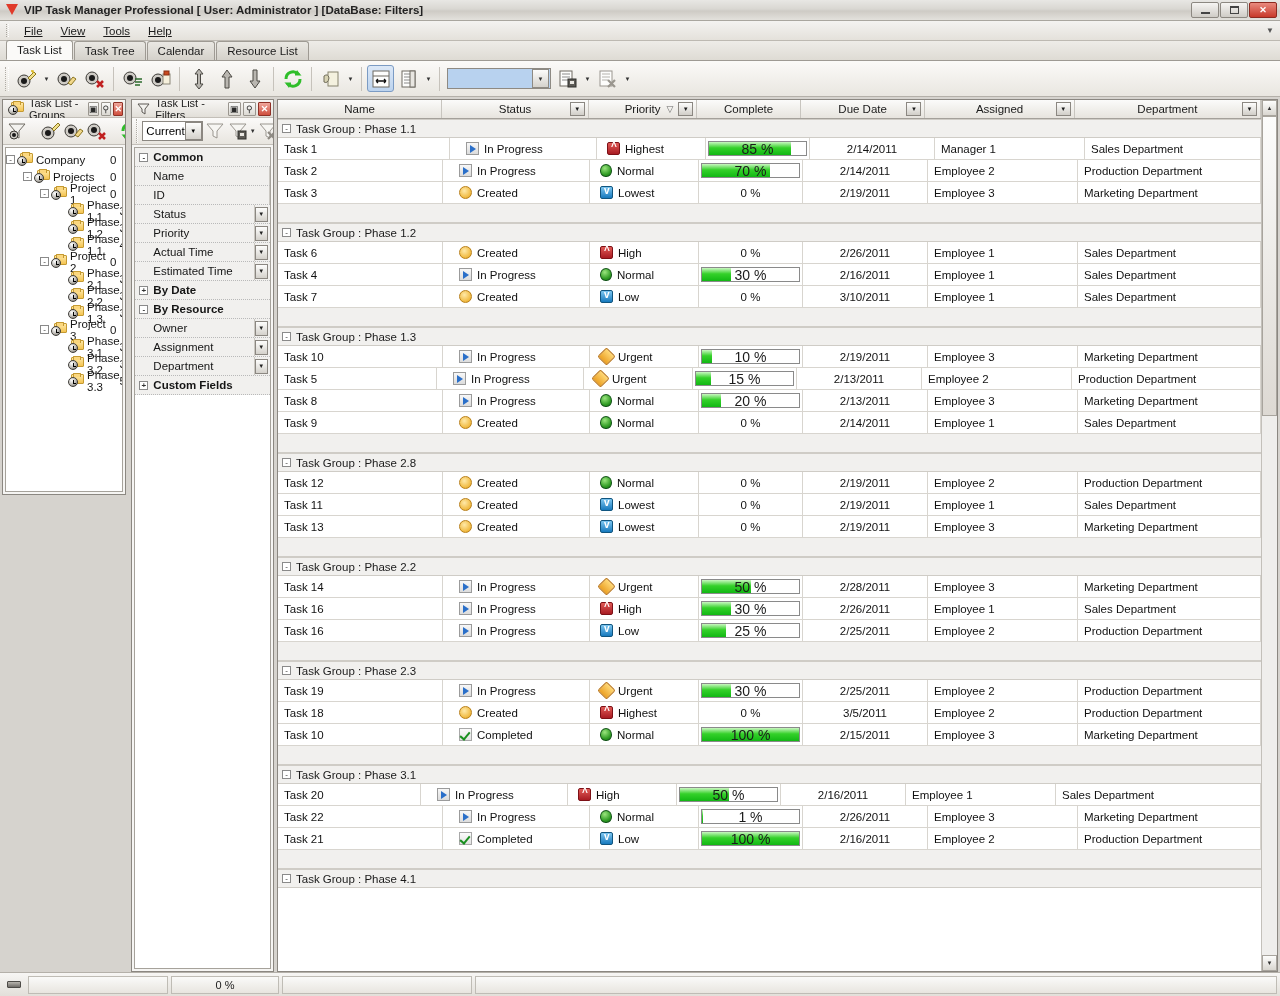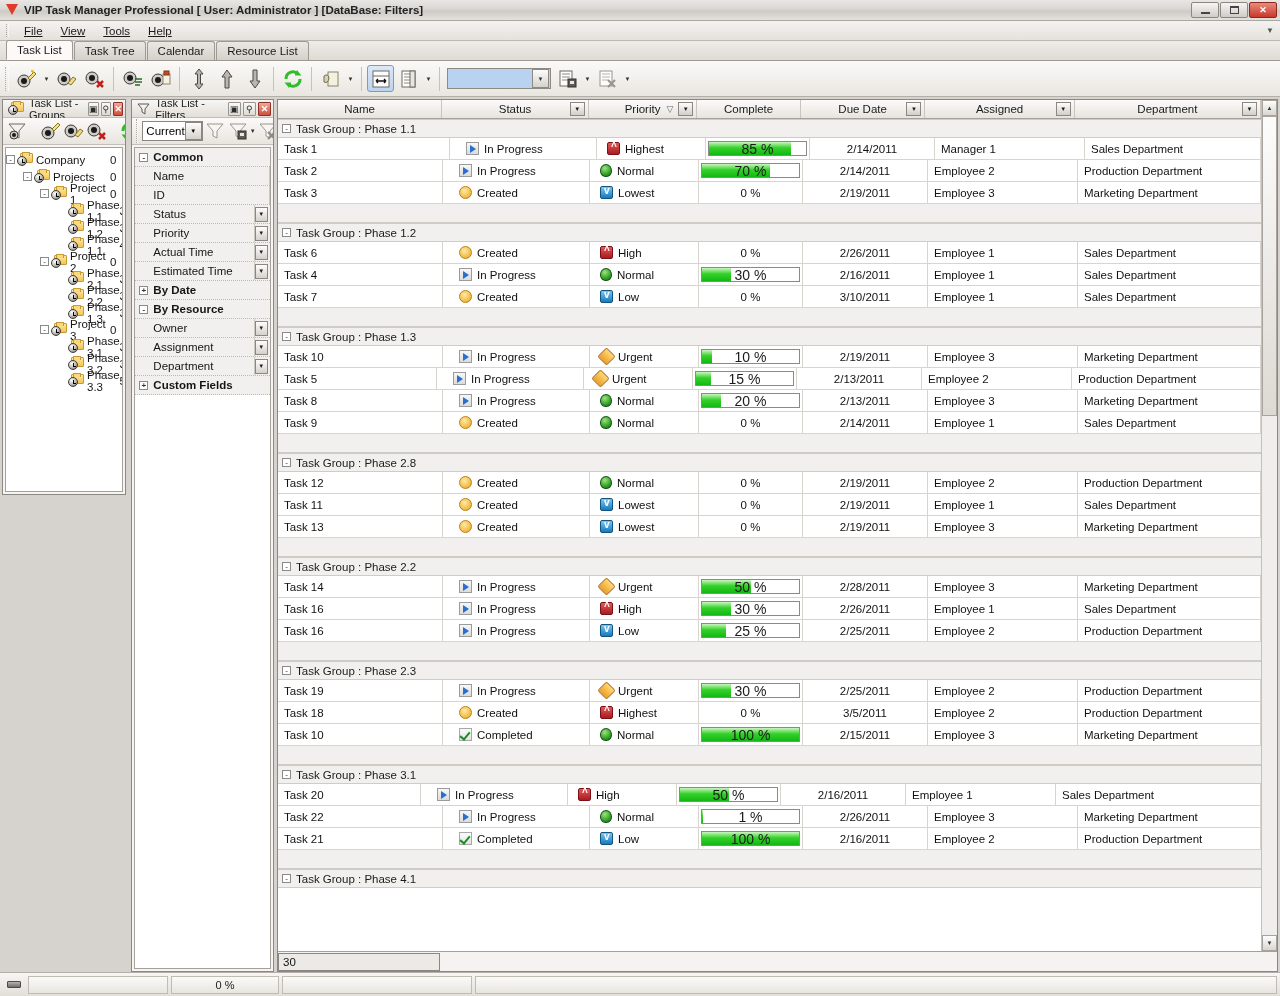--- a/index.html
+++ b/index.html
@@ -1497,24 +1497,20 @@
             </div>
         </div>
         <div class="vscroll">
           <div class="sbtn">▲</div>
           <div class="sthumb" style="height:300px"></div>
           <div class="strack"></div>
           <div class="sbtn">▼</div>
         </div>
       </div>
 
-      <div class="editbar">
-        <div class="editbox">30</div>
-        <div class="editrest"></div>
-      </div>
     </div>
   </div>
 
   <div class="statusbar">
     <span class="sbicon">
         <span class="bar"></span>
       </span>
     <span class="sbcell" style="width:140px"></span>
     <span class="sbcell pct">0 %</span>
     <span class="sbcell" style="width:190px"></span>

